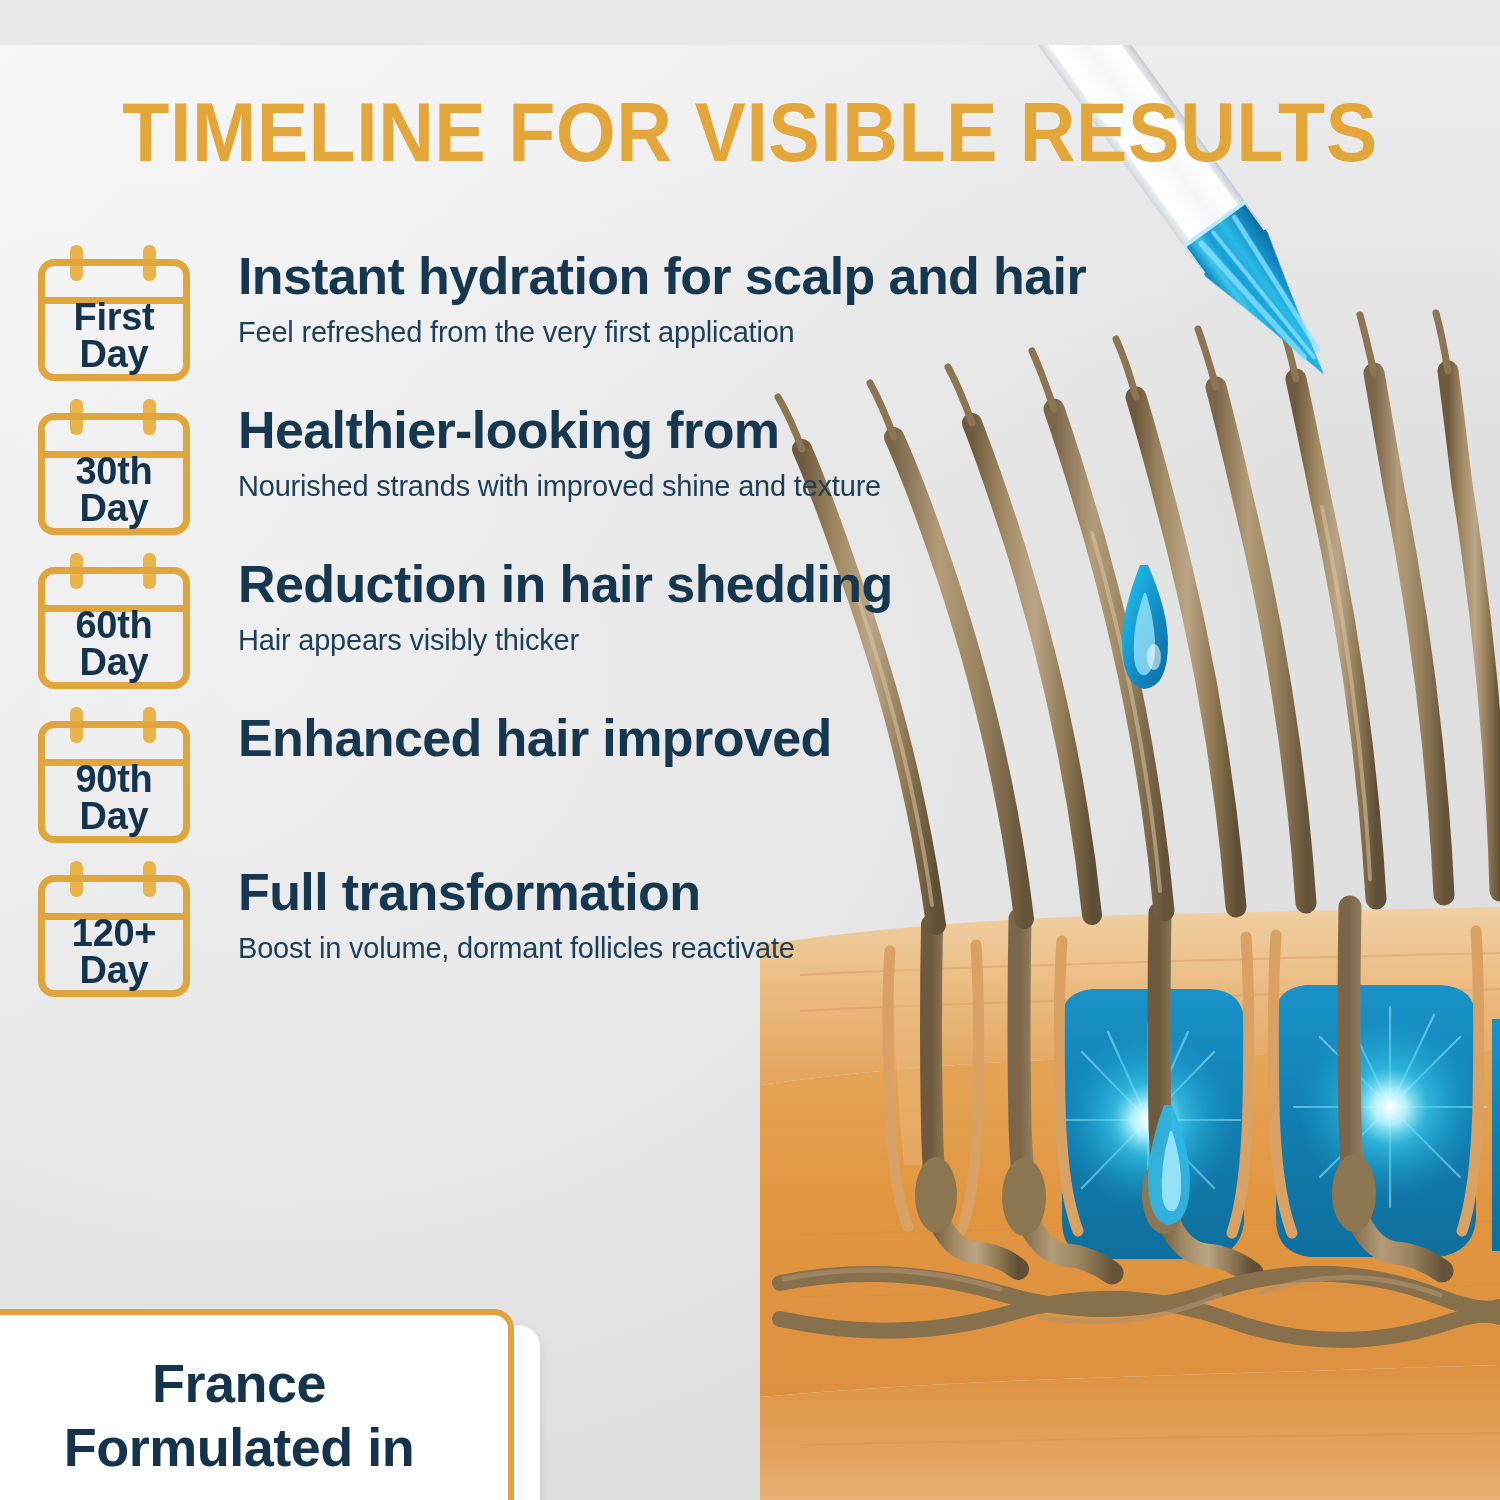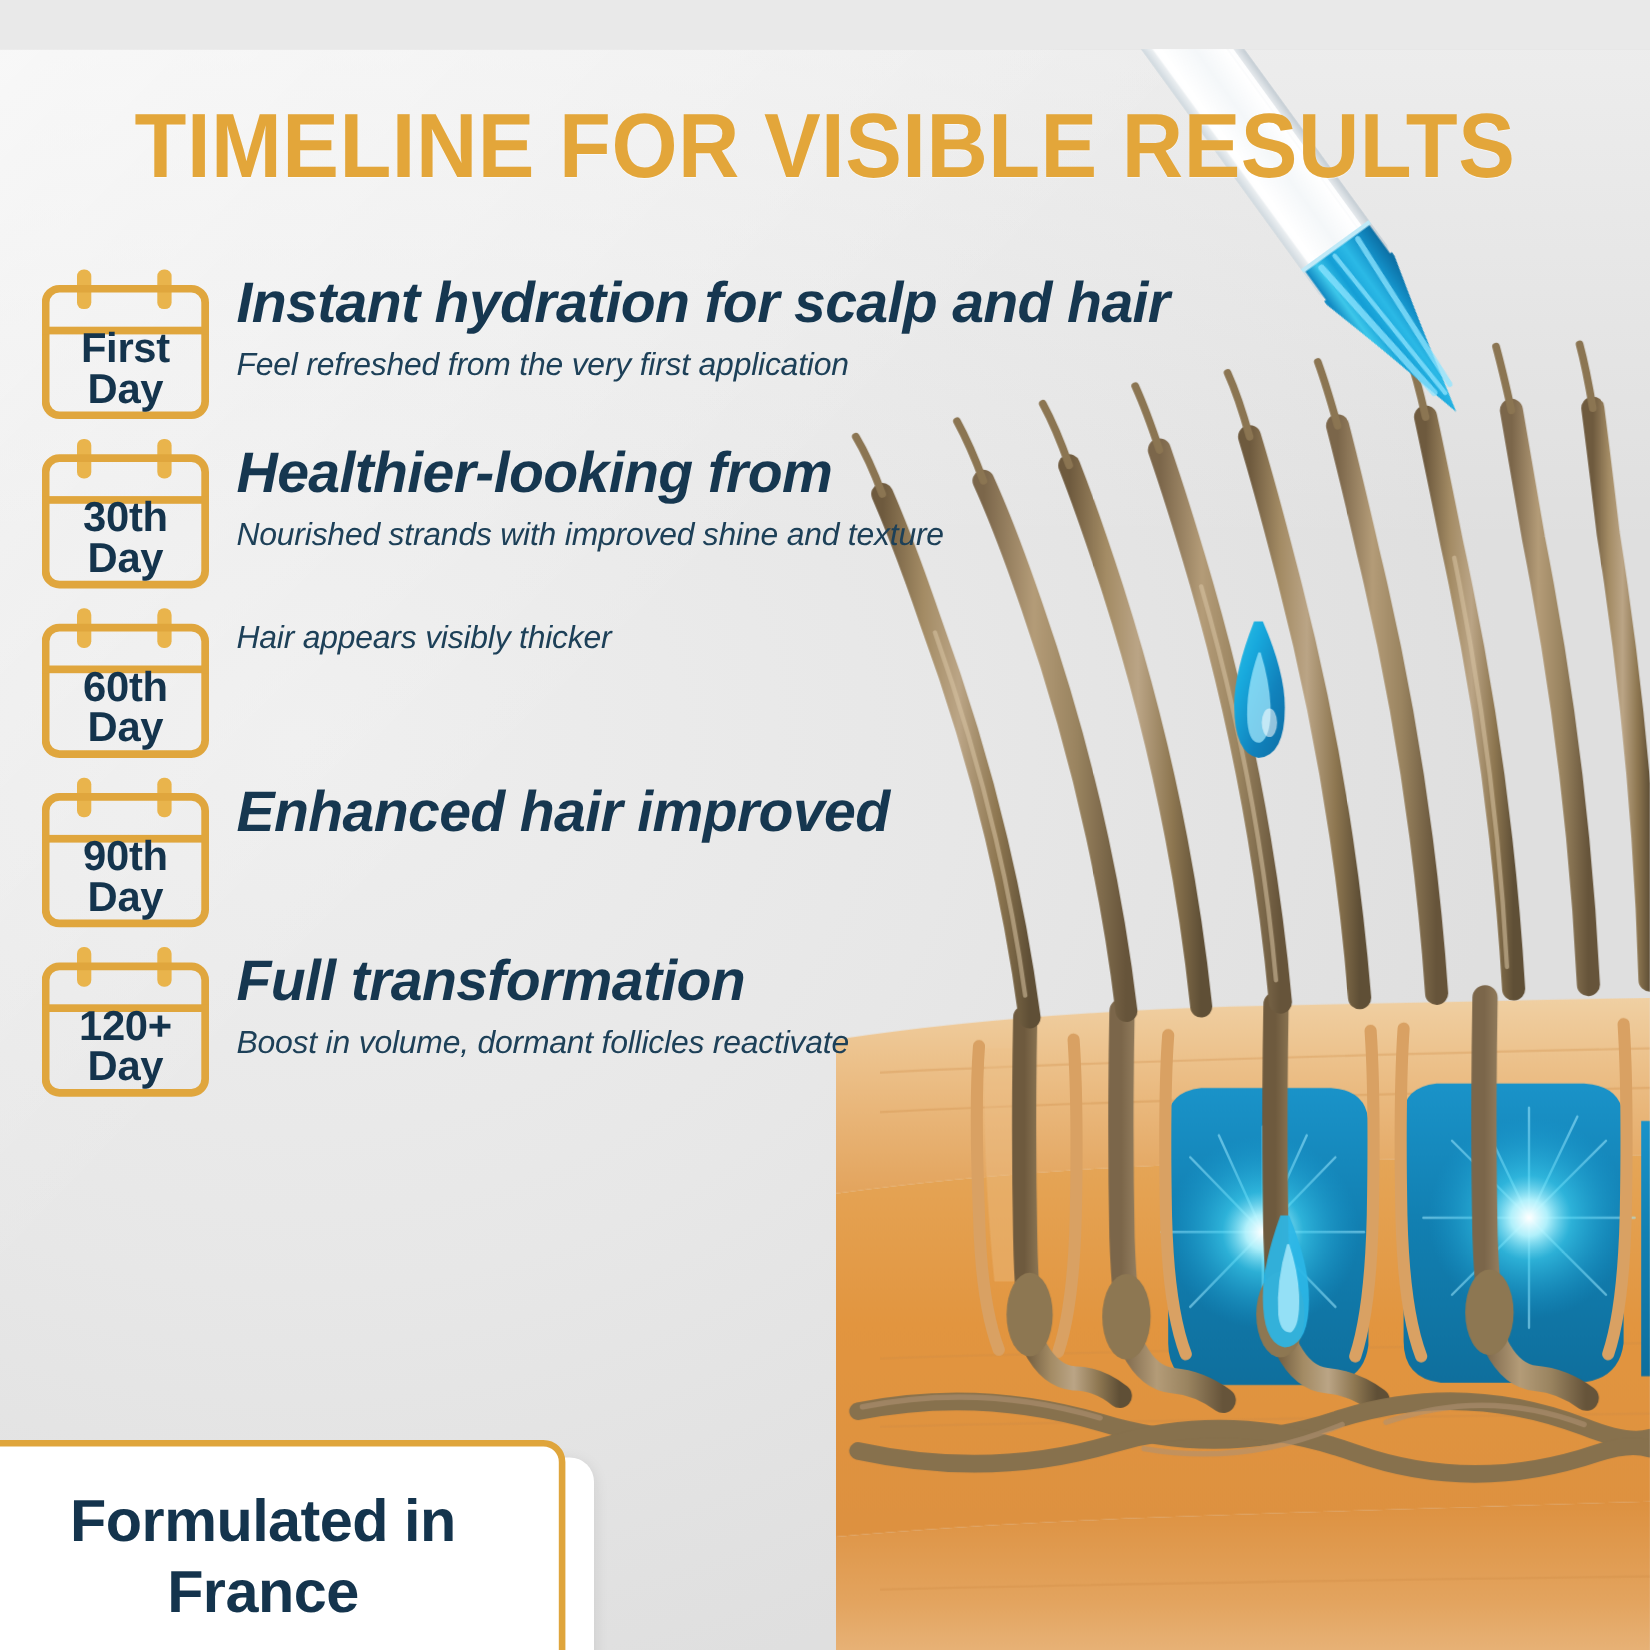--- a/index.html
+++ b/index.html
@@ -115,23 +115,22 @@
     font-weight: bold;
     font-size: 38px;
     line-height: 37px;
     letter-spacing: -0.3px;
   }
   .cal-label span { display: block; }
 
   
   .t-text {
     flex: 1 1 auto;
-    padding-left: 25px;
+    padding-left: 48px;
     padding-top: 14px;
-    font-style: italic;
   }
   .t-head {
     color: #163750;
     font-family: "Liberation Sans Narrow", "Liberation Sans", sans-serif;
     font-weight: bold;
     font-size: 52px;
     line-height: 58px;
     letter-spacing: -0.6px;
     margin: 0 0 2px 0;
     white-space: nowrap;
@@ -500,20 +499,21 @@
         <div class="cal-ring left"></div>
         <div class="cal-ring right"></div>
         <div class="cal-body"></div>
         <div class="cal-divider"></div>
         <div class="cal-label">
           <span>60th</span>
           <span>Day</span>
         </div>
       </div>
       <div class="t-text">
+        <p class="t-head">Reduction in hair shedding</p>
         <p class="t-sub">Hair appears visibly thicker</p>
       </div>
     </div>
 
     <div class="t-row row-4">
       <div class="cal">
         <div class="cal-ring left"></div>
         <div class="cal-ring right"></div>
         <div class="cal-body"></div>
         <div class="cal-divider"></div>
@@ -543,19 +543,19 @@
         <p class="t-sub">Boost in volume, dormant follicles reactivate</p>
       </div>
     </div>
 
   </div>
 
   <div class="badge-wrap">
     <div class="badge-white"></div>
     <div class="badge-gold">
       <div class="badge-text">
+        <span>France</span>
         <span>Formulated in</span>
-        <span>France</span>
       </div>
     </div>
   </div>
 
 </div>
 
 </body></html>

